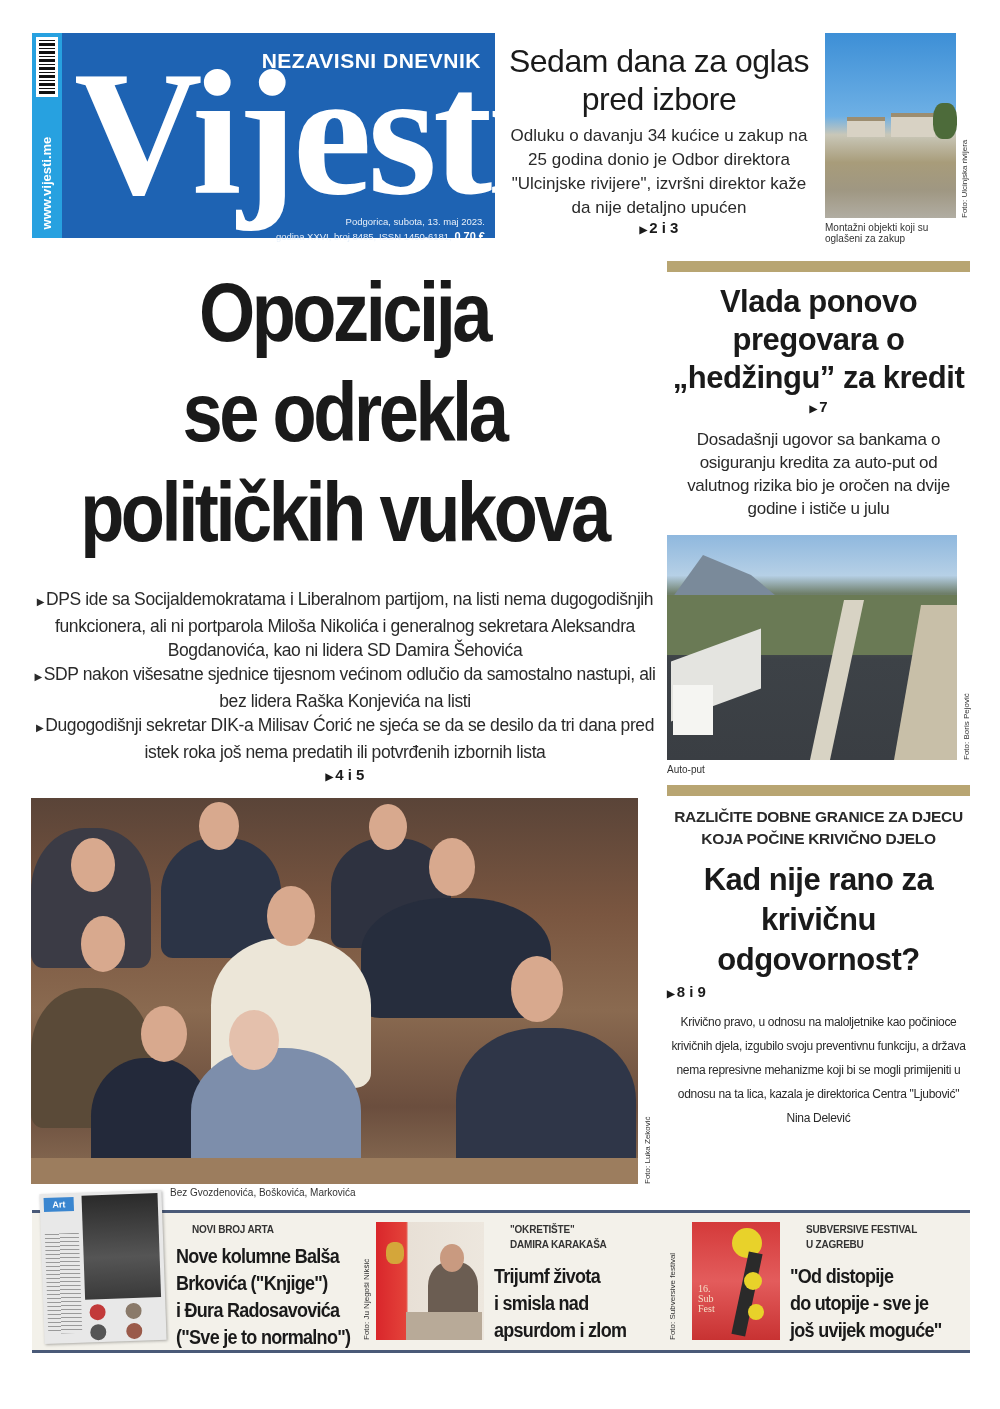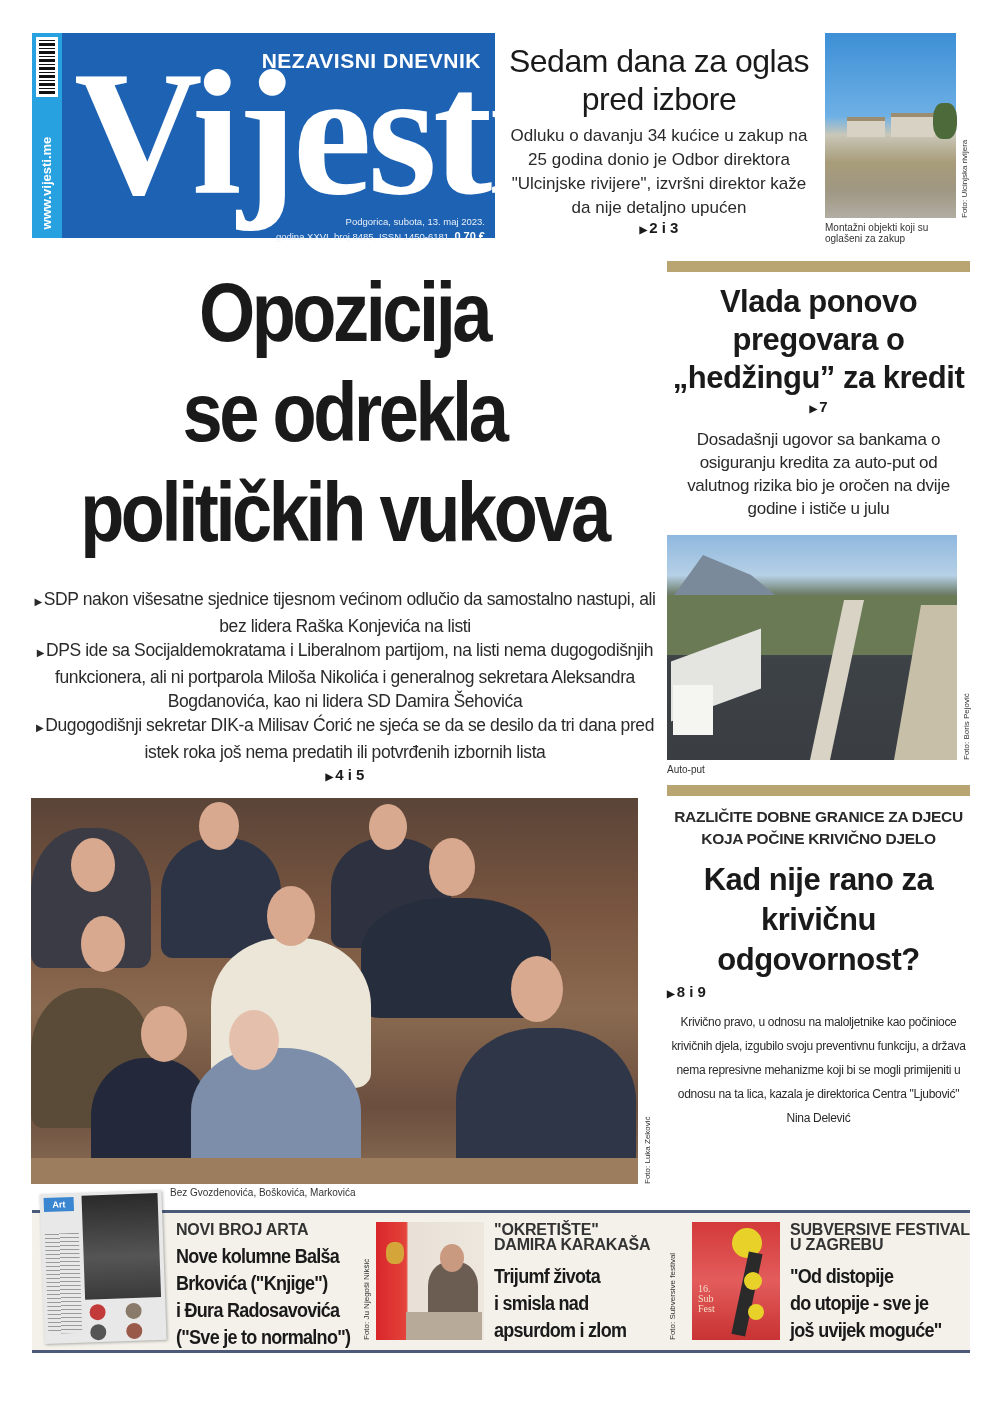--- a/index.html
+++ b/index.html
@@ -59,21 +59,21 @@
     background: linear-gradient(180deg, #8fb8de 0%, #b6d0e6 18%, #6f7f6b 26%, #5f6d55 38%, #3d4247 55%, #3a3e43 100%); overflow: hidden; }
   .road-cap { left: 667px; top: 764px; }
   .kicker { left: 667px; top: 806px; width: 303px; text-align: center; font-size: 15.5px; line-height: 22px; font-weight: bold; color: #2a2a2a; letter-spacing: -0.3px; }
   .r-head2 { left: 667px; top: 860px; width: 303px; text-align: center; font-size: 31px; line-height: 40px; font-weight: bold; letter-spacing: -0.5px; }
   .r-ref2 { left: 667px; top: 983px; width: 303px; text-align: left; }
   .r-body2 { left: 667px; top: 1010px; width: 303px; text-align: center; font-size: 12px; line-height: 24px; color: #2a2a2a; letter-spacing: -0.3px; }
 
   
   .strip { left: 32px; top: 1210px; width: 938px; height: 143px; background: #f3f1ea;
     border-top: 3px solid #4a5a78; border-bottom: 3px solid #4a5a78; }
-  .teaser-kicker { font-size: 16px; font-weight: bold; color: #333; line-height: 15px; letter-spacing: -0.2px; }
+  .teaser-kicker { font-size: 10px; font-weight: bold; color: #333; line-height: 15px; letter-spacing: -0.2px; margin-left: 16px; }
   .teaser-head { font-size: 20px; font-weight: bold; line-height: 27px; color: #1a1a1a; letter-spacing: -0.8px; transform: scaleX(0.9); transform-origin: left top; white-space: nowrap; }
   .art-mag { left: 42px; top: 1192px; width: 122px; height: 150px; background: #e8e8e8; transform: rotate(-2deg); box-shadow: 1px 1px 3px rgba(0,0,0,0.3); overflow: hidden; }
   .art-tag { position: absolute; left: 4px; top: 4px; width: 30px; height: 14px; background: #3a86d0; color: #fff; font-size: 9px; font-weight: bold; text-align: center; line-height: 14px; }
   .art-photo { position: absolute; left: 42px; top: 3px; width: 76px; height: 104px; background: linear-gradient(180deg, #2a2a2a, #555 60%, #3a3a3a); }
   .art-lines { position: absolute; left: 4px; top: 40px; width: 34px; height: 100px;
     background: repeating-linear-gradient(180deg, #9a9a9a 0 1px, transparent 1px 4px); }
   .art-dot { position: absolute; width: 16px; height: 16px; border-radius: 50%; }
   .okr-photo { left: 376px; top: 1222px; width: 108px; height: 118px;
     background: linear-gradient(90deg, #d9262b 0%, #e4433a 28%, #e8e0d6 30%, #ede7de 100%); overflow: hidden; }
   .fest-photo { left: 692px; top: 1222px; width: 88px; height: 118px; background: linear-gradient(180deg, #d43a3a, #e35c5c 50%, #c83232); overflow: hidden; }
@@ -109,22 +109,22 @@
 <div class="abs vcredit" style="left:960px;top:218px;">Foto: Ulcinjska rivijera</div>
 <div class="abs caption" style="left:825px;top:222px;width:135px;">Montažni objekti koji su oglašeni za zakup</div>
 
 <div class="abs main-head">
   <div>Opozicija</div>
   <div>se odrekla</div>
   <div>političkih vukova</div>
 </div>
 
 <div class="abs main-bullets">
+  <div><span class="b">▶</span><span>DPS ide sa Socijaldemokratama i Liberalnom partijom, na listi nema dugogodišnjih funkcionera, ali ni portparola Miloša Nikolića i generalnog sekretara Aleksandra Bogdanovića, kao ni lidera SD Damira Šehovića</span></div>
   <div><span class="b">▶</span><span>SDP nakon višesatne sjednice tijesnom većinom odlučio da samostalno nastupi, ali bez lidera Raška Konjevića na listi</span></div>
-  <div><span class="b">▶</span><span>DPS ide sa Socijaldemokratama i Liberalnom partijom, na listi nema dugogodišnjih funkcionera, ali ni portparola Miloša Nikolića i generalnog sekretara Aleksandra Bogdanovića, kao ni lidera SD Damira Šehovića</span></div>
   <div><span class="b">▶</span><span>Dugogodišnji sekretar DIK-a Milisav Ćorić ne sjeća se da se desilo da tri dana pred istek roka još nema predatih ili potvrđenih izbornih lista</span></div>
 </div>
 <div class="abs main-ref pageref">
   <span class="tri">▶</span><span>4 i 5</span>
 </div>
 
 <div class="abs photo-parl">
   <div class="person" style="left:0;top:30px;width:120px;height:140px;background:#3b3b45;"></div>
   <div class="head" style="left:40px;top:40px;width:44px;height:54px;"></div>
   <div class="person" style="left:130px;top:40px;width:120px;height:120px;background:#2c3446;"></div>

